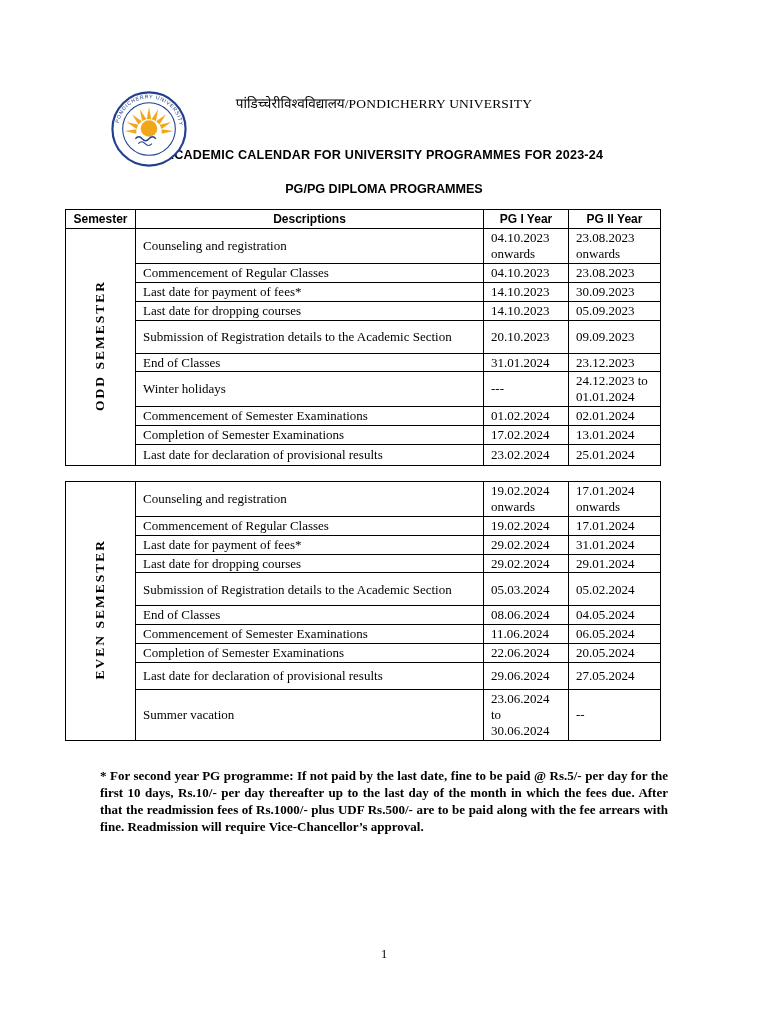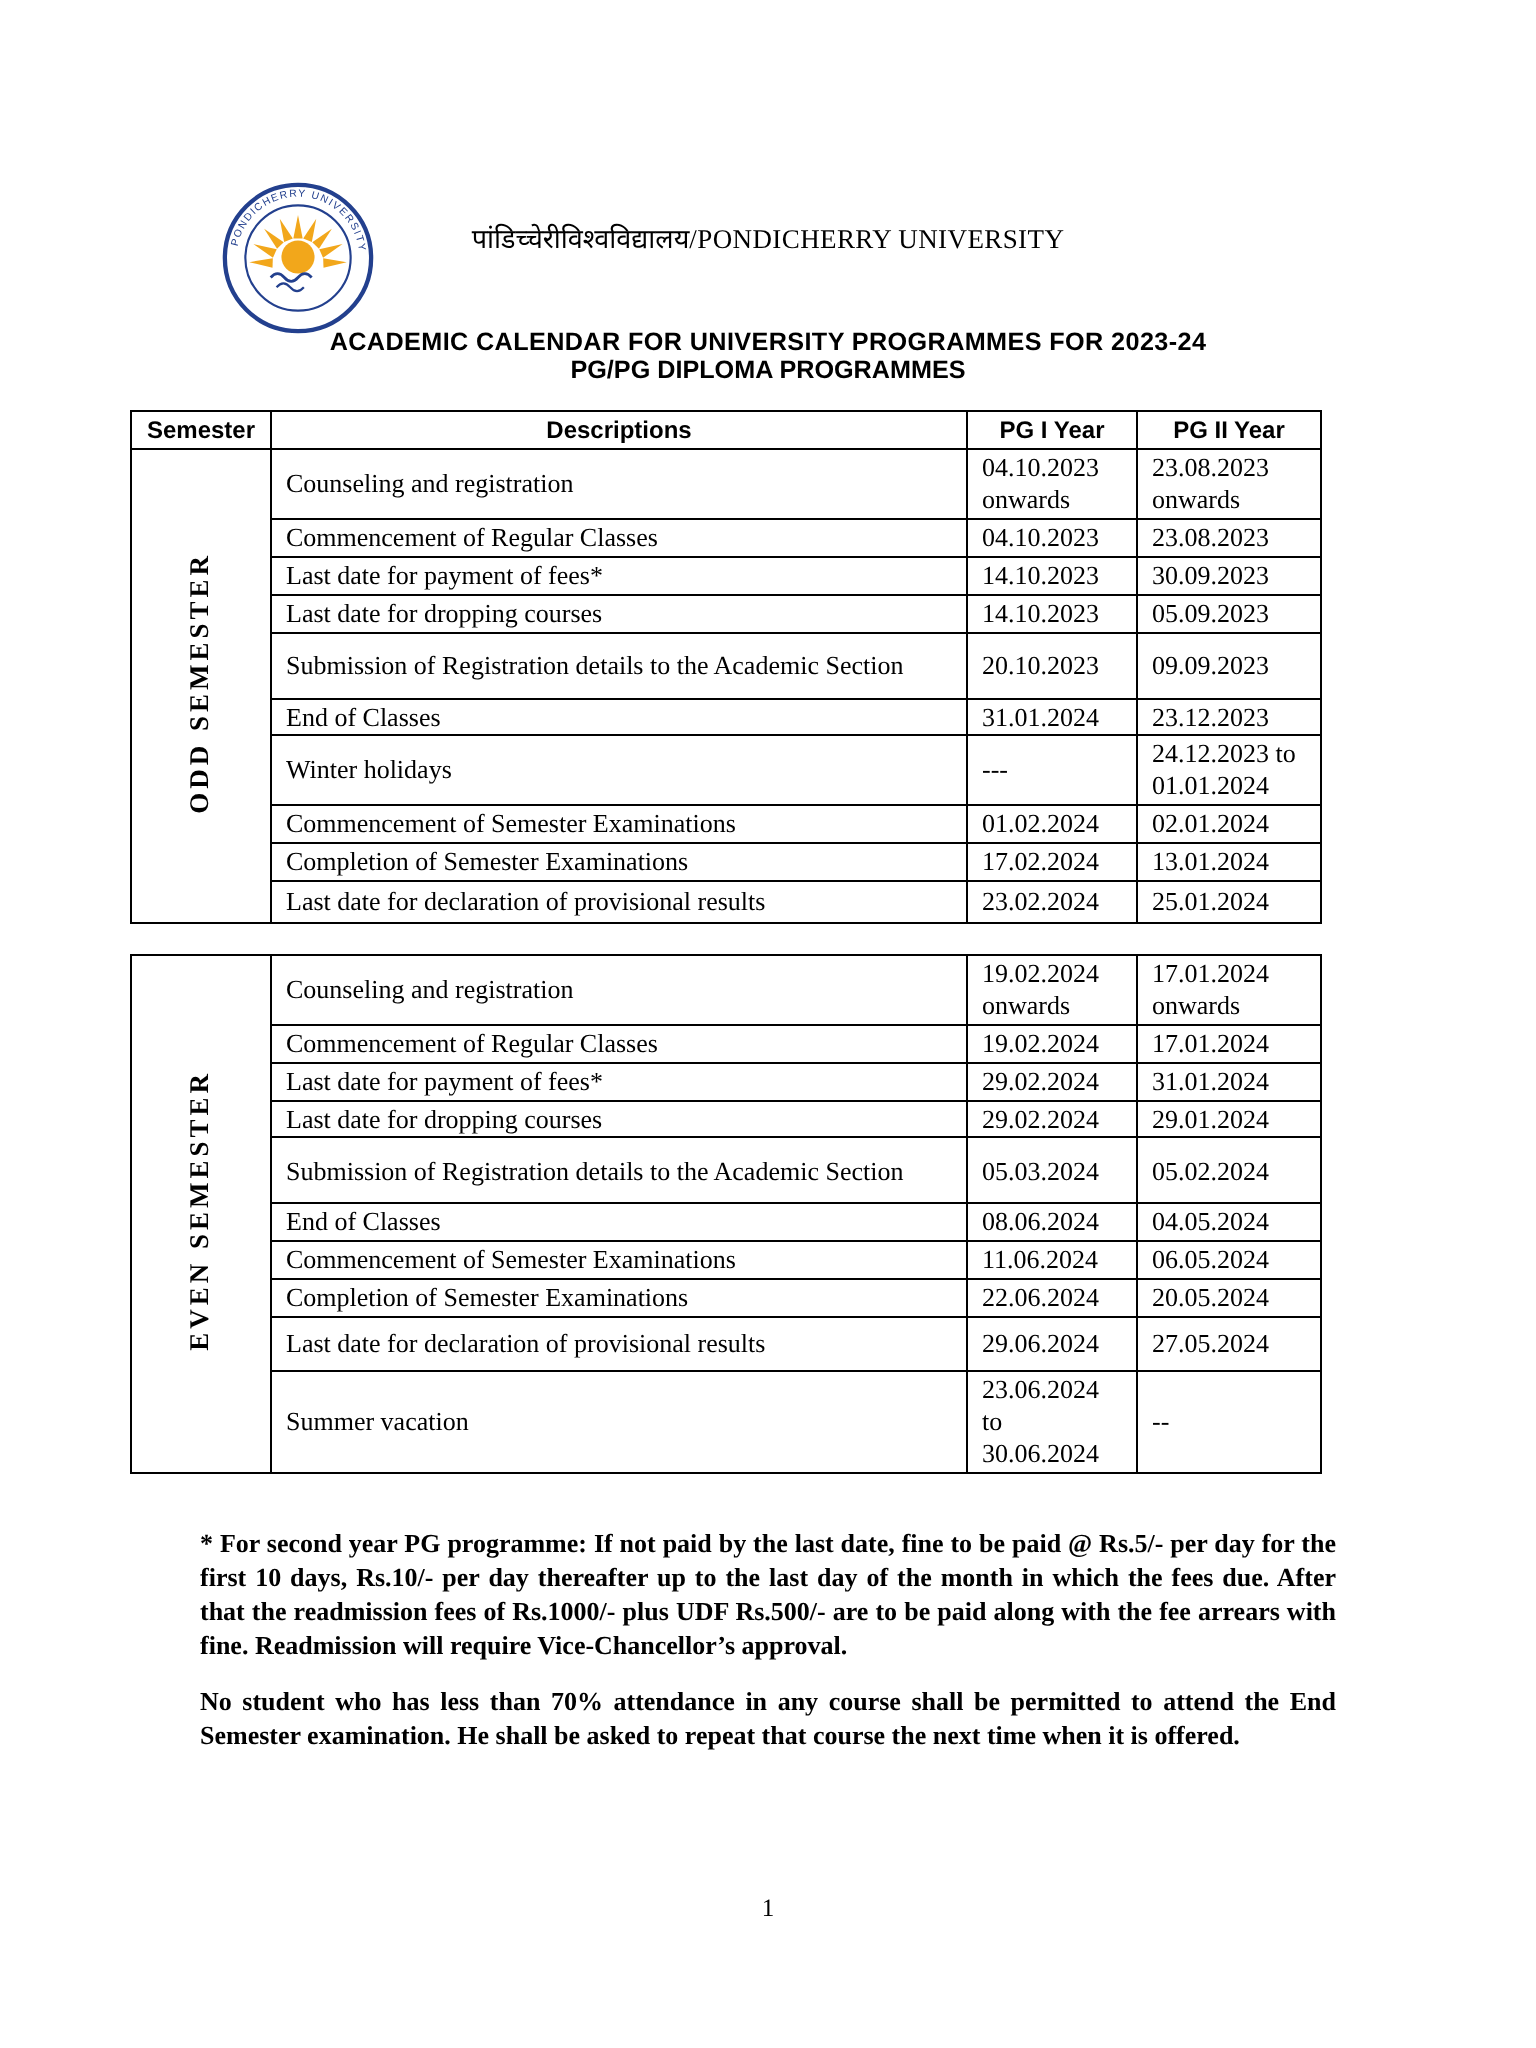--- a/index.html
+++ b/index.html
@@ -18,32 +18,32 @@
   }
   .logo {
     position: absolute;
     left: 110px;
     top: 90px;
     width: 78px;
     height: 78px;
   }
   .hdr { padding-top: 90px; text-align: center; }
   .tamil { font-size: 17px; font-weight: 700; letter-spacing: 0.5px; }
-  .uni-line { font-size: 13.5px; margin-top: 20px; }
+  .uni-line { font-size: 13.5px; margin-top: 4px; }
   .uni-line .hindi { font-weight: 400; }
   .uni-line .eng { letter-spacing: 0.2px; }
   .cal-title {
     margin-top: 36px;
     font-family: "Liberation Sans", sans-serif;
     font-weight: 700;
     font-size: 12.6px;
     letter-spacing: 0.2px;
   }
   .cal-subtitle {
-    margin-top: 0;
+    margin-top: 20px;
     font-family: "Liberation Sans", sans-serif;
     font-weight: 700;
     font-size: 12.6px;
   }
   .cal-table {
     border-collapse: collapse;
     table-layout: fixed;
     width: 595px;
     margin-left: 65px;
   }
@@ -276,18 +276,17 @@
       <tr class="rh34">
         <td class="desc">Summer vacation</td>
         <td class="date vt">23.06.2024 to 30.06.2024</td>
         <td class="date">--</td>
       </tr>
     </tbody>
   </table>
 
   <div class="footnotes">
     <p class="note">*  For second year PG programme:   If not paid by the last date, fine to be paid @ Rs.5/- per day for the first 10 days, Rs.10/- per day thereafter up to the last day of the month in which the fees due. After that the readmission fees of Rs.1000/- plus UDF Rs.500/- are to be paid along with the fee arrears with fine.  Readmission will require Vice-Chancellor’s approval.</p>
-    <p class="note">No student who has less than 70% attendance in any course shall be permitted to attend the End Semester examination.  He shall be asked to repeat that course the next time when it is offered.</p>
   </div>
 
   <div class="page-number">1</div>
 
 </div>
 
 </body></html>

